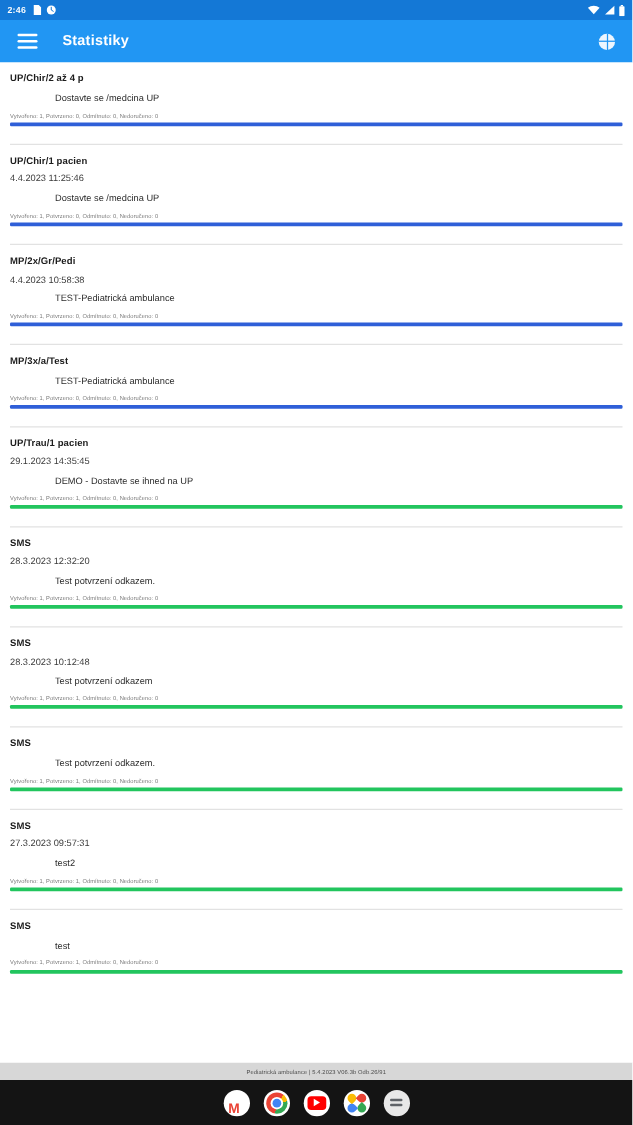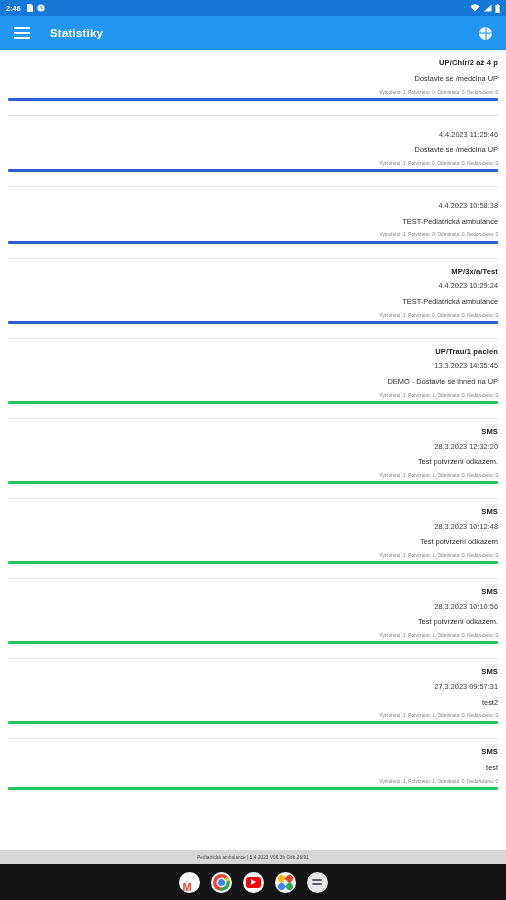--- a/index.html
+++ b/index.html
@@ -34,21 +34,21 @@
   .appbar-title{
     margin-left:20px;font-size:11.5px;font-weight:bold;letter-spacing:.2px;
   }
   .appbar-spacer{flex:1;}
   .globe{width:13px;height:13px;border-radius:50%;background:#fff;position:relative;opacity:.92;}
   .globe:before{content:"";position:absolute;left:50%;top:0;width:1px;height:100%;background:#2196f3;transform:translateX(-50%);}
   .globe:after{content:"";position:absolute;top:50%;left:0;width:100%;height:1px;background:#2196f3;transform:translateY(-50%);}
 
   
   .list{
-    flex:1 1 auto;overflow:hidden;background:#fff;position:relative;text-align:right;
+    flex:1 1 auto;overflow:hidden;background:#fff;position:relative;
   }
   .card{
     padding:9px 8px 0 8px;box-sizing:border-box;position:relative;
   }
   .c-title{
     font-size:7.6px;font-weight:bold;color:#1c1c1c;line-height:1.15;
     letter-spacing:.1px;
   }
   .c-date{
     font-size:7.4px;color:#3a3a3a;margin-top:6px;line-height:1.15;
@@ -166,44 +166,45 @@
   <div class="list">
 
   <div class="card">
         <div class="c-title">UP/Chir/2 až 4 p</div>
         <div class="c-body">Dostavte se /medcina UP</div>
         <div class="c-stats">Vytvořeno: 1, Potvrzeno: 0, Odmítnuto: 0, Nedoručeno: 0</div>
         <div class="c-bar" style="background: rgb(47, 95, 216); width: 100%;"></div>
         <div class="c-sep"></div>
       </div>
       <div class="card">
+        <div class="c-title">UP/Chir/1 pacien</div>
         <div class="c-date">4.4.2023 11:25:46</div>
         <div class="c-body">Dostavte se /medcina UP</div>
         <div class="c-stats">Vytvořeno: 1, Potvrzeno: 0, Odmítnuto: 0, Nedoručeno: 0</div>
         <div class="c-bar" style="background: rgb(47, 95, 216); width: 100%;"></div>
         <div class="c-sep"></div>
       </div>
       <div class="card">
+        <div class="c-title">MP/2x/Gr/Pedi</div>
         <div class="c-date">4.4.2023 10:58:38</div>
         <div class="c-body">TEST-Pediatrická ambulance</div>
         <div class="c-stats">Vytvořeno: 1, Potvrzeno: 0, Odmítnuto: 0, Nedoručeno: 0</div>
         <div class="c-bar" style="background: rgb(47, 95, 216); width: 100%;"></div>
         <div class="c-sep"></div>
       </div>
       <div class="card">
         <div class="c-title">MP/3x/a/Test</div>
-        <div class="c-date">4.4.2023 10:29:24</div>
         <div class="c-body">TEST-Pediatrická ambulance</div>
         <div class="c-stats">Vytvořeno: 1, Potvrzeno: 0, Odmítnuto: 0, Nedoručeno: 0</div>
         <div class="c-bar" style="background: rgb(47, 95, 216); width: 100%;"></div>
         <div class="c-sep"></div>
       </div>
       <div class="card">
         <div class="c-title">UP/Trau/1 pacien</div>
-        <div class="c-date">13.3.2023 14:35:45</div>
+        <div class="c-date">29.1.2023 14:35:45</div>
         <div class="c-body">DEMO - Dostavte se ihned na UP</div>
         <div class="c-stats">Vytvořeno: 1, Potvrzeno: 1, Odmítnuto: 0, Nedoručeno: 0</div>
         <div class="c-bar" style="background: rgb(34, 197, 94); width: 100%;"></div>
         <div class="c-sep"></div>
       </div>
       <div class="card">
         <div class="c-title">SMS</div>
         <div class="c-date">28.3.2023 12:32:20</div>
         <div class="c-body">Test potvrzení odkazem.</div>
         <div class="c-stats">Vytvořeno: 1, Potvrzeno: 1, Odmítnuto: 0, Nedoručeno: 0</div>
@@ -213,21 +214,20 @@
       <div class="card">
         <div class="c-title">SMS</div>
         <div class="c-date">28.3.2023 10:12:48</div>
         <div class="c-body">Test potvrzení odkazem</div>
         <div class="c-stats">Vytvořeno: 1, Potvrzeno: 1, Odmítnuto: 0, Nedoručeno: 0</div>
         <div class="c-bar" style="background: rgb(34, 197, 94); width: 100%;"></div>
         <div class="c-sep"></div>
       </div>
       <div class="card">
         <div class="c-title">SMS</div>
-        <div class="c-date">28.3.2023 10:10:56</div>
         <div class="c-body">Test potvrzení odkazem.</div>
         <div class="c-stats">Vytvořeno: 1, Potvrzeno: 1, Odmítnuto: 0, Nedoručeno: 0</div>
         <div class="c-bar" style="background: rgb(34, 197, 94); width: 100%;"></div>
         <div class="c-sep"></div>
       </div>
       <div class="card">
         <div class="c-title">SMS</div>
         <div class="c-date">27.3.2023 09:57:31</div>
         <div class="c-body">test2</div>
         <div class="c-stats">Vytvořeno: 1, Potvrzeno: 1, Odmítnuto: 0, Nedoručeno: 0</div>

